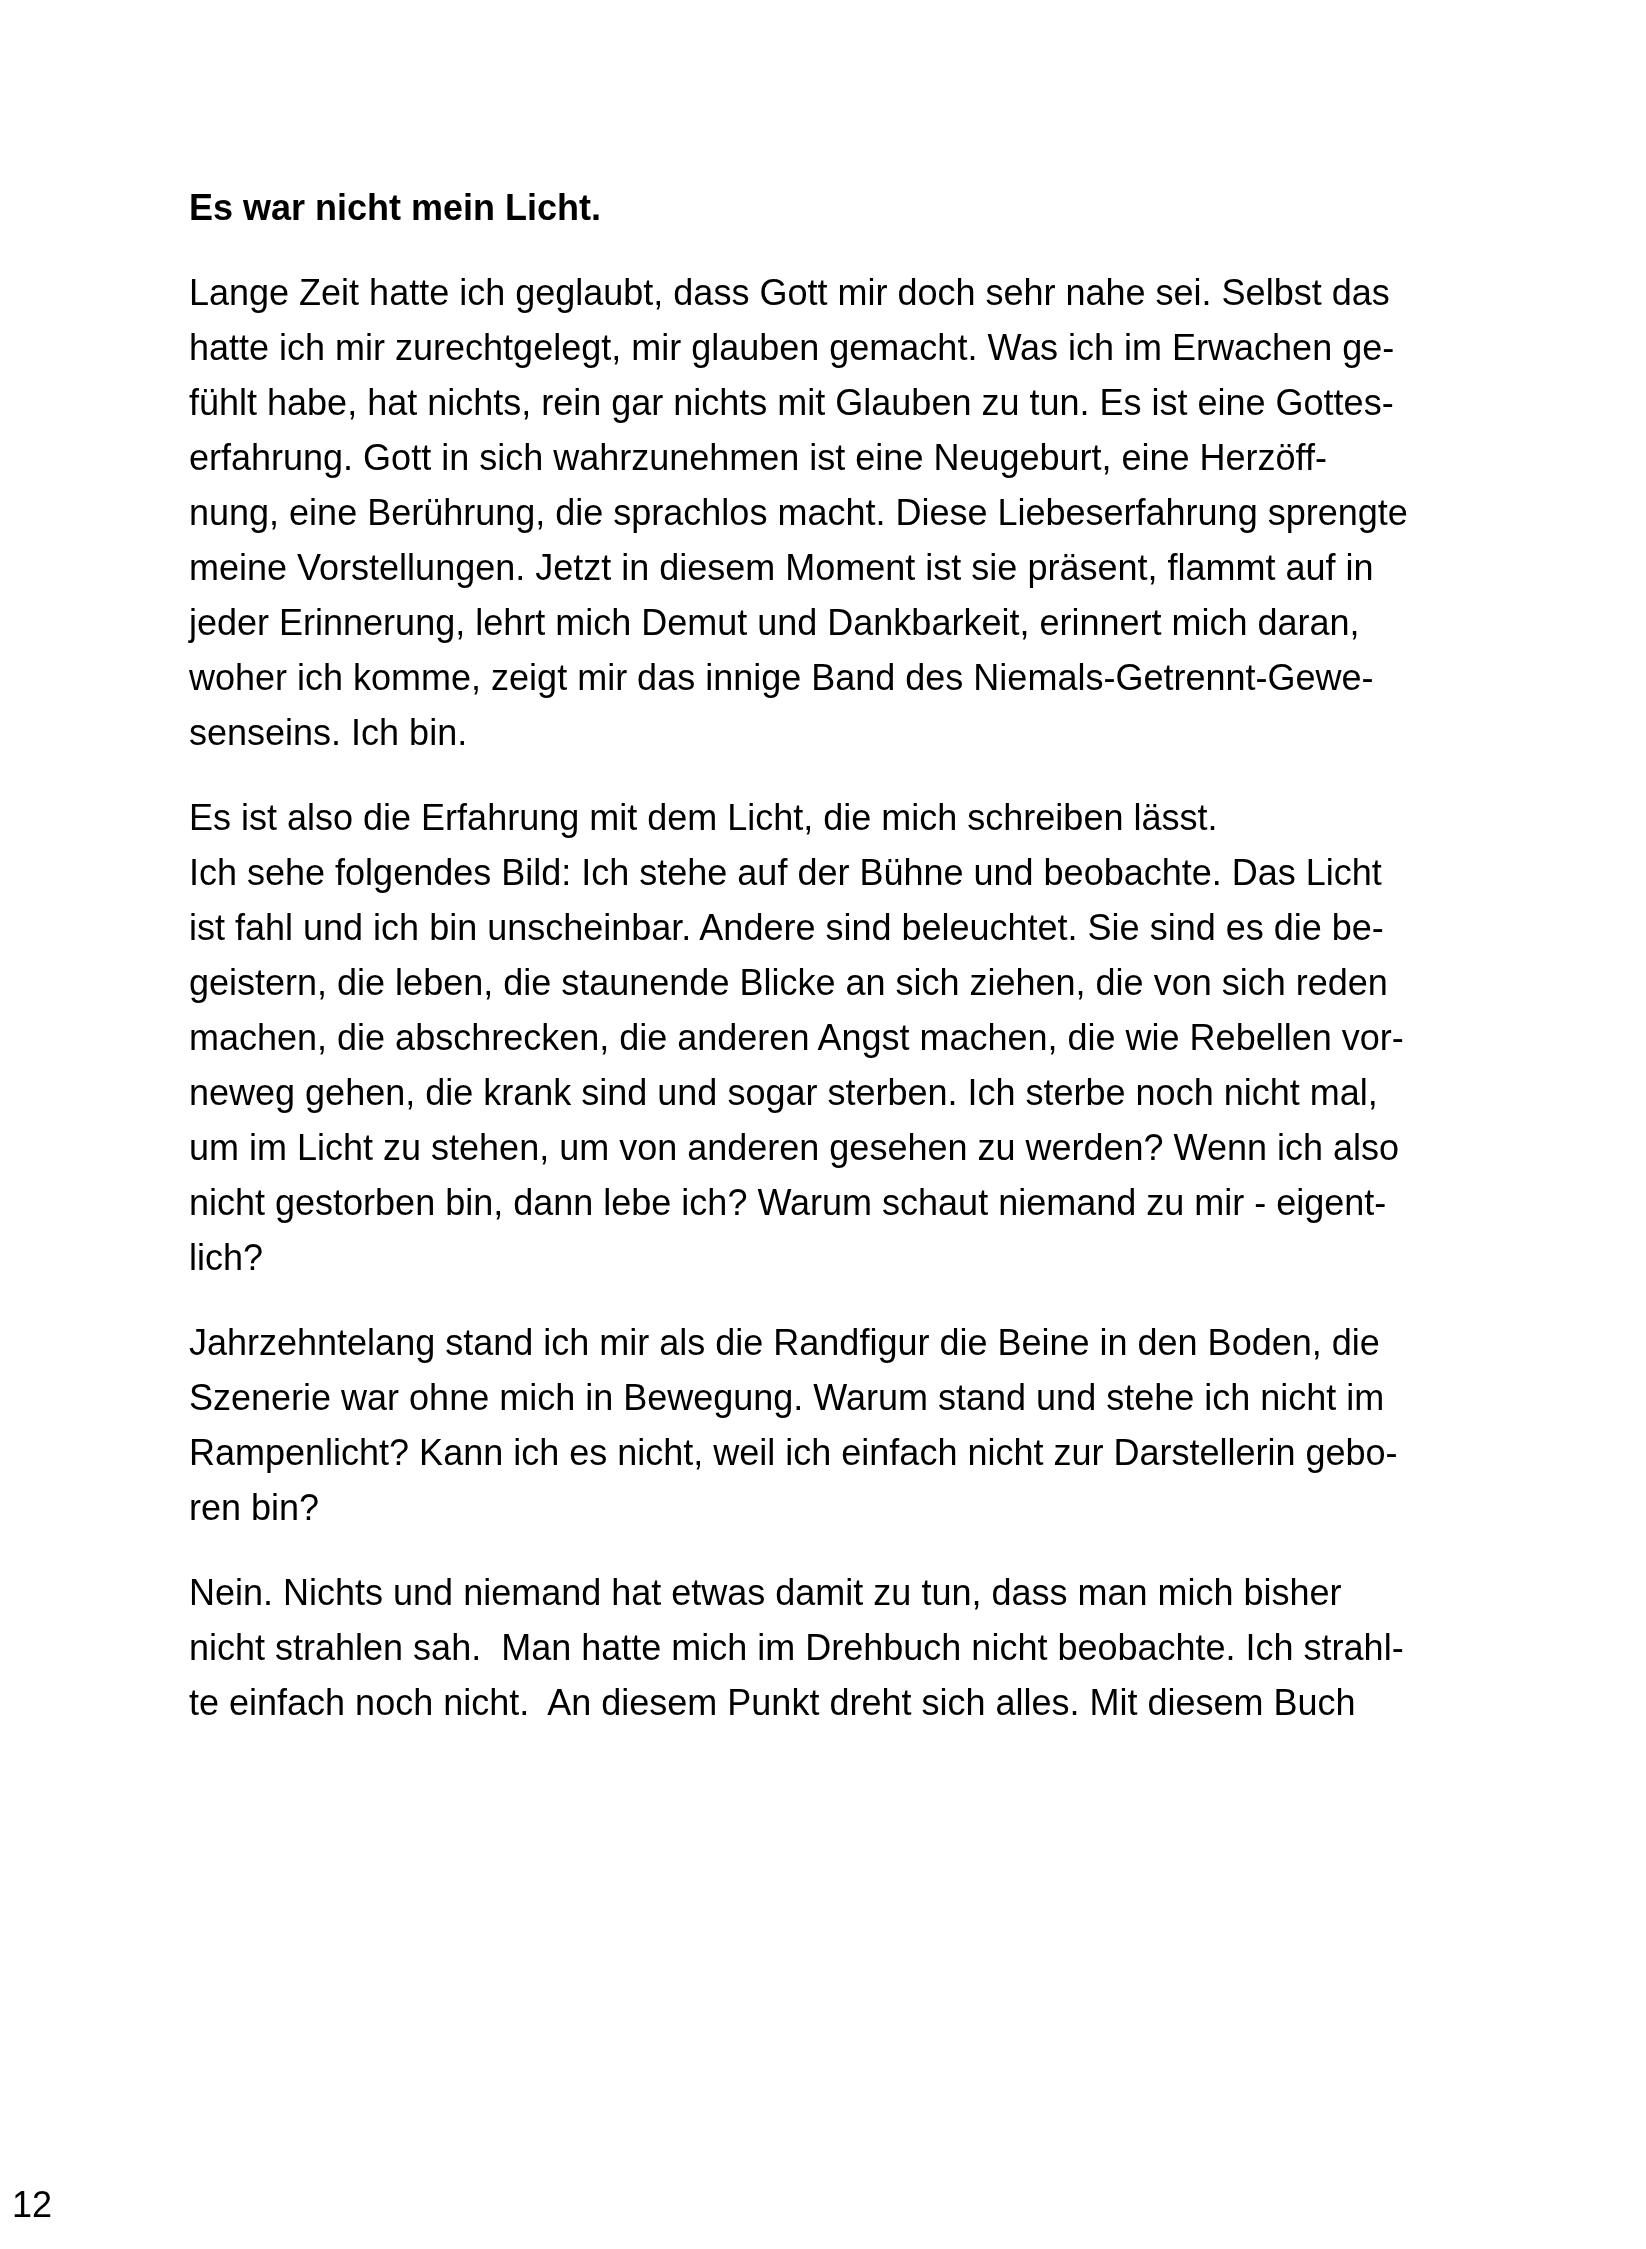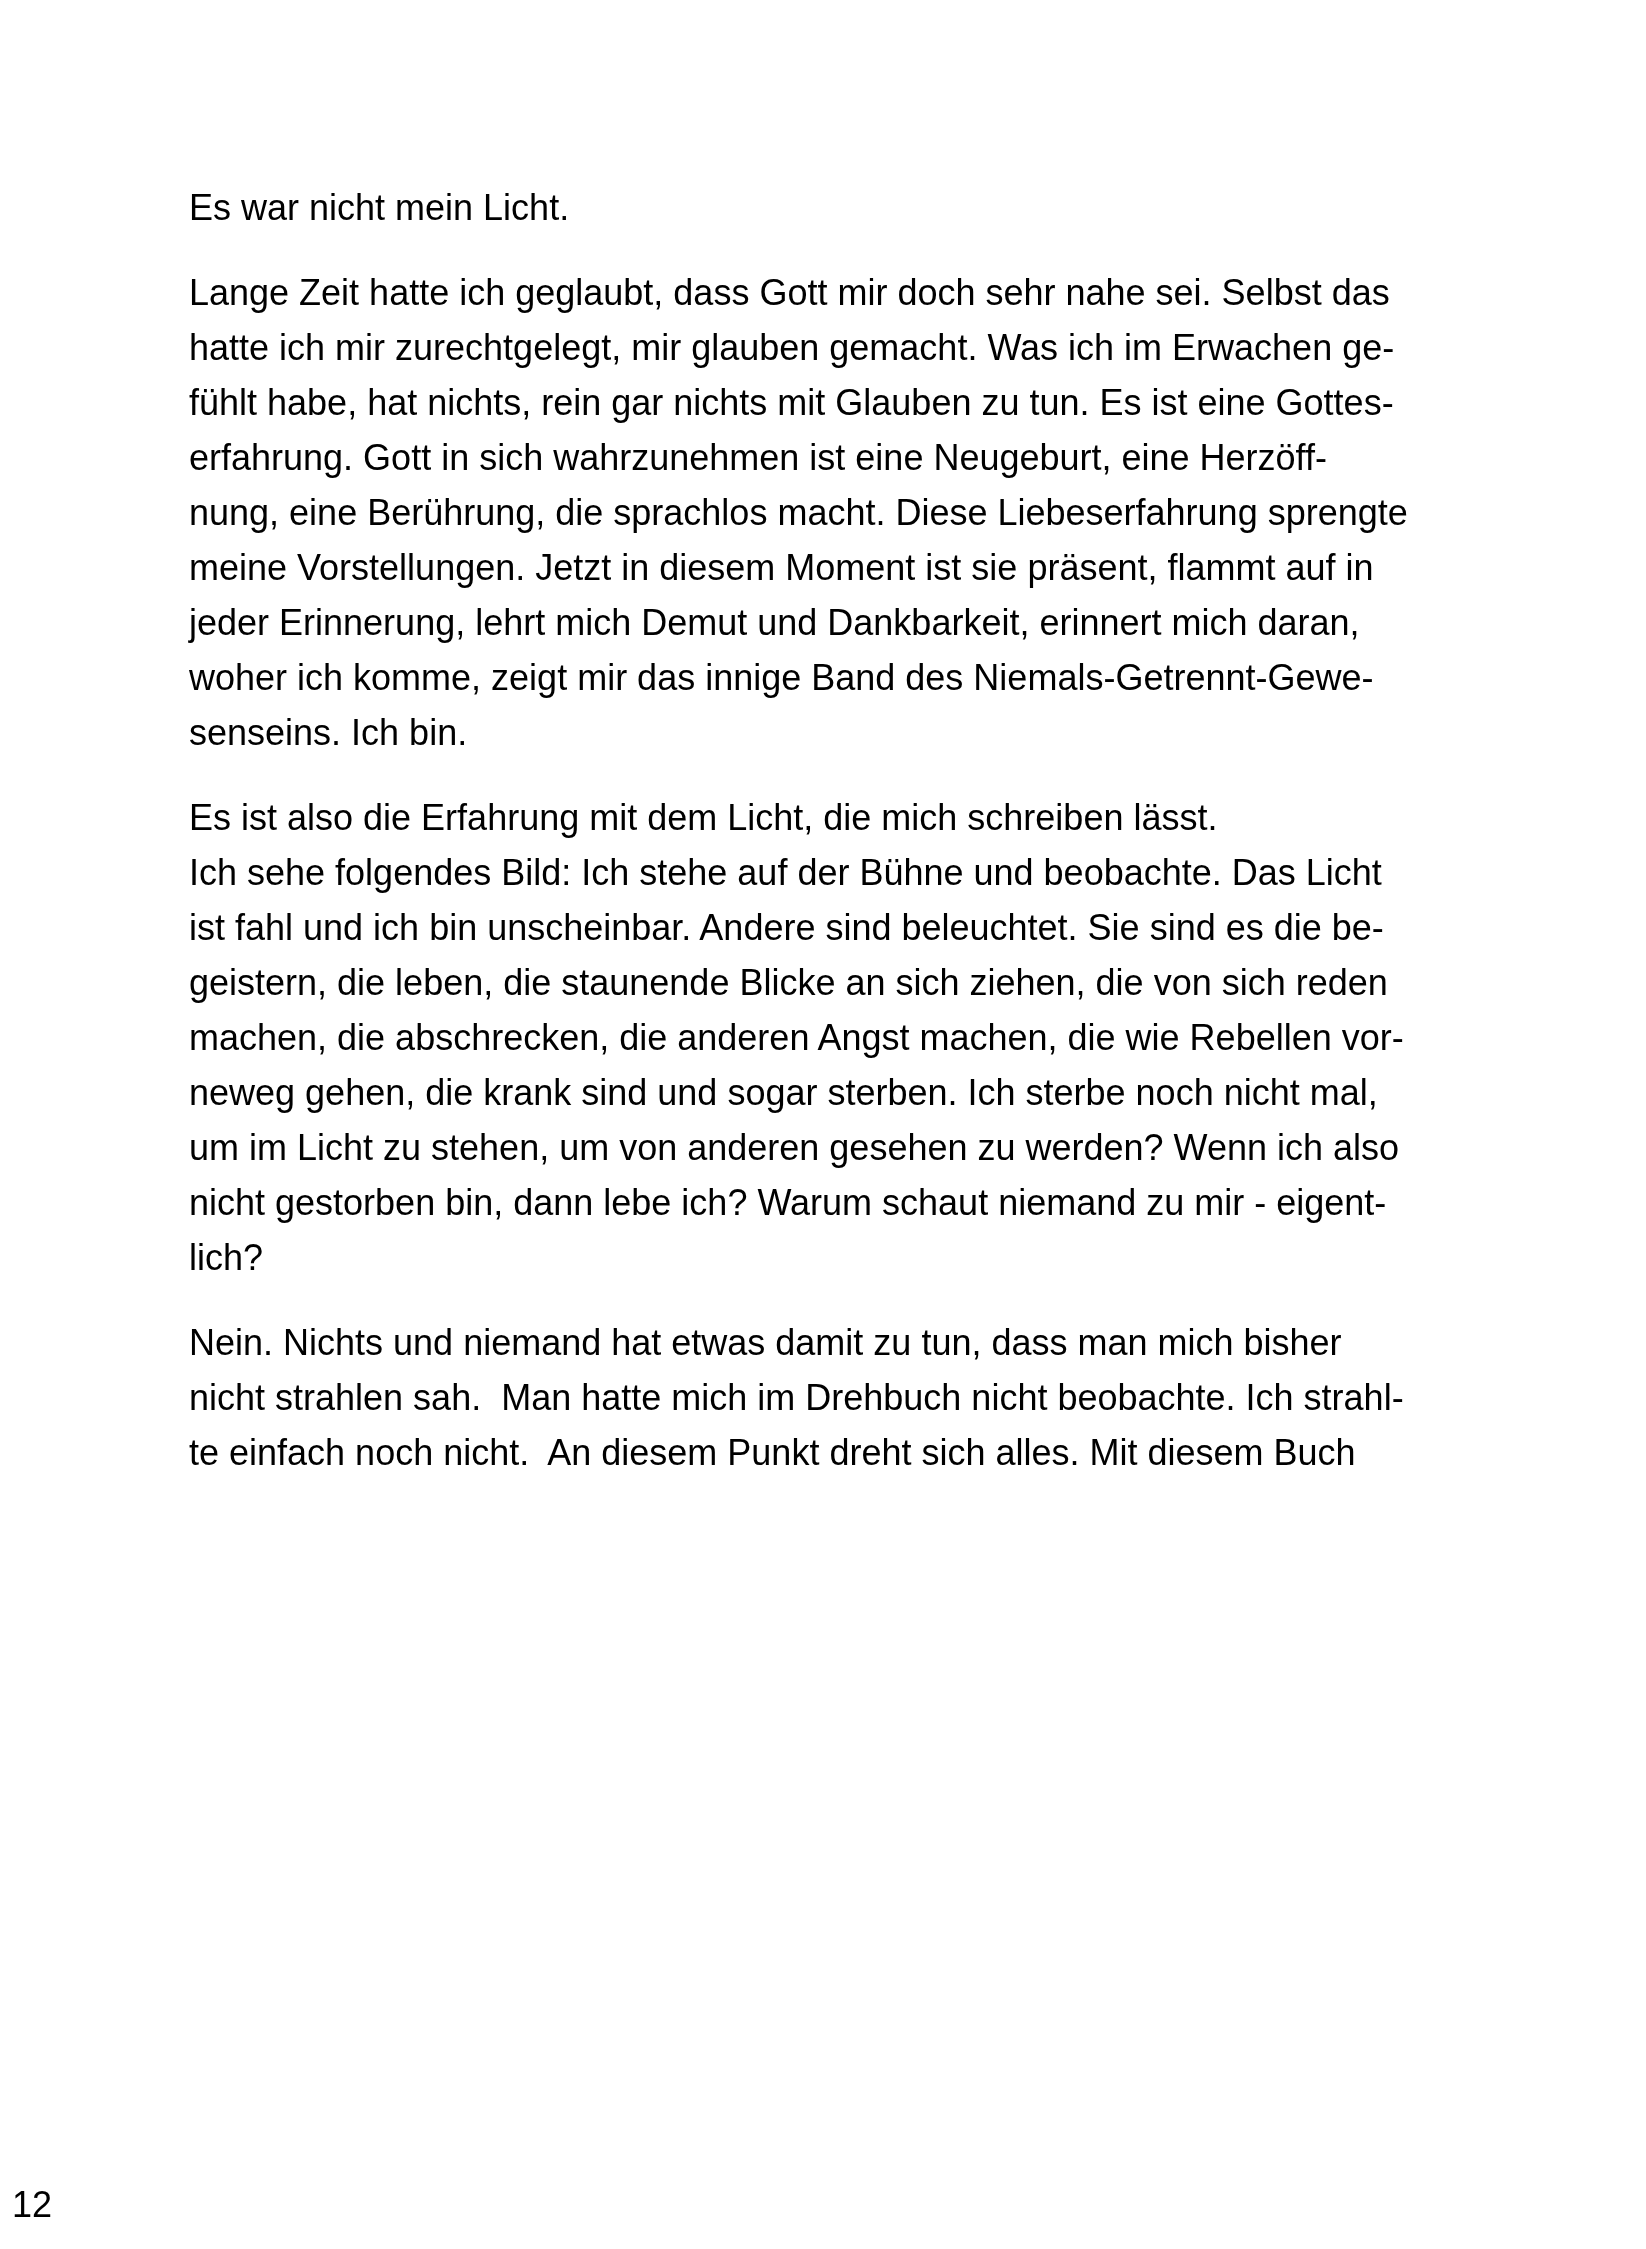--- a/index.html
+++ b/index.html
@@ -27,21 +27,21 @@
     margin: 0 0 30px 0;
     padding: 0;
   }
   .lines {
     display: block;
     white-space: pre;
   }
   .bold-line {
     display: block;
     white-space: pre;
-    font-weight: normal;
+    font-weight: bold;
   }
   .page-number {
     position: absolute;
     top: 2177px;
     left: 12px;
     width: 100%;
     text-align: left;
   }
 </style>
 </head>
@@ -70,20 +70,26 @@
 Ich sehe folgendes Bild: Ich stehe auf der Bühne und beobachte. Das Licht
 ist fahl und ich bin unscheinbar. Andere sind beleuchtet. Sie sind es die be-
 geistern, die leben, die staunende Blicke an sich ziehen, die von sich reden
 machen, die abschrecken, die anderen Angst machen, die wie Rebellen vor-
 neweg gehen, die krank sind und sogar sterben. Ich sterbe noch nicht mal,
 um im Licht zu stehen, um von anderen gesehen zu werden? Wenn ich also
 nicht gestorben bin, dann lebe ich? Warum schaut niemand zu mir - eigent-
 lich?</span>
   </p>
 
+  <p class="para">
+    <span class="lines">Jahrzehntelang stand ich mir als die Randfigur die Beine in den Boden, die
+Szenerie war ohne mich in Bewegung. Warum stand und stehe ich nicht im
+Rampenlicht? Kann ich es nicht, weil ich einfach nicht zur Darstellerin gebo-
+ren bin?</span>
+  </p>
 
 
   <p class="para">
     <span class="lines">Nein. Nichts und niemand hat etwas damit zu tun, dass man mich bisher
 nicht strahlen sah.  Man hatte mich im Drehbuch nicht beobachte. Ich strahl-
 te einfach noch nicht.  An diesem Punkt dreht sich alles. Mit diesem Buch</span>
   </p>
 
 </main>
 

